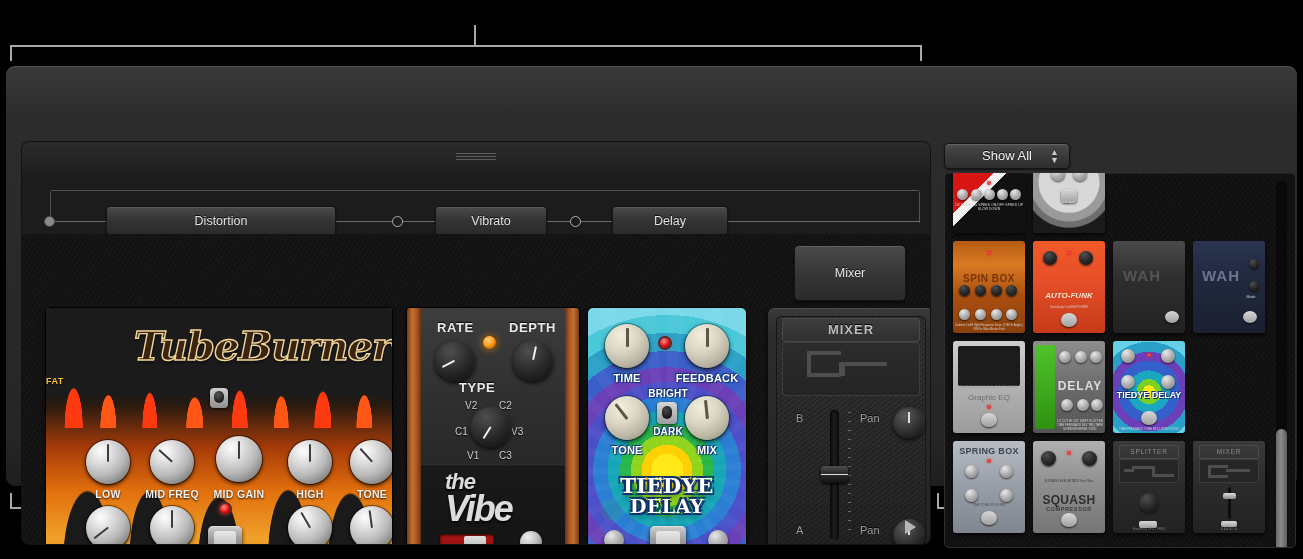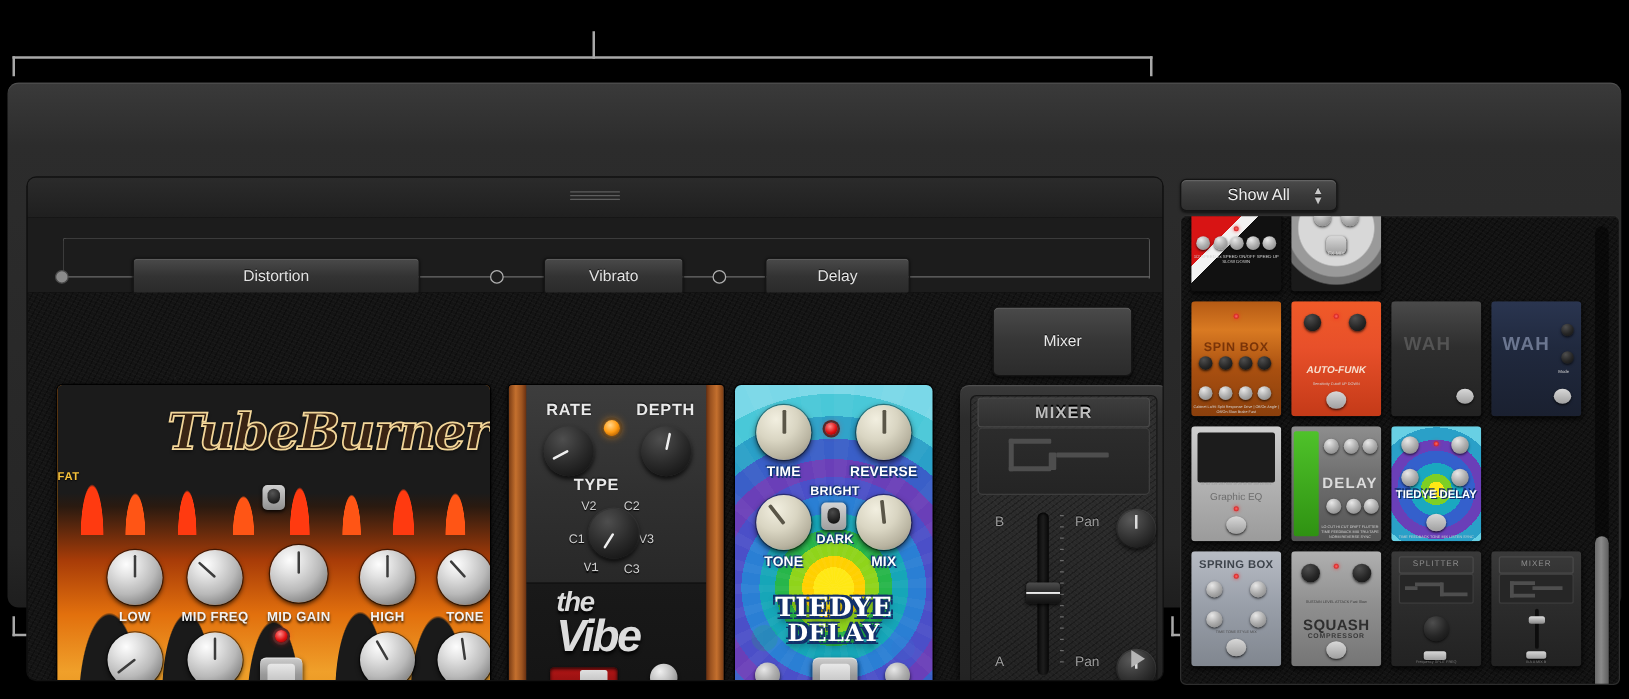--- a/index.html
+++ b/index.html
@@ -377,21 +377,21 @@
           </div>
         <div class="dknob" style="left:106px;top:33px;width:40px;height:40px;">
             <div class="ptr" style="transform:rotate(12deg)"></div>
           </div>
 
         <div class="vb-lbl" style="left:52px;top:72px;">TYPE</div>
         <div class="vb-type-lbl" style="left:58px;top:92px;">V2</div>
         <div class="vb-type-lbl" style="left:92px;top:92px;">C2</div>
         <div class="vb-type-lbl" style="left:48px;top:118px;">C1</div>
         <div class="vb-type-lbl" style="left:104px;top:118px;">V3</div>
-        <div class="vb-type-lbl" style="left:60px;top:142px;font-family:Liberation Mono, monospace;">V1</div>
+        <div class="vb-type-lbl" style="left:60px;top:142px;">V1</div>
         <div class="vb-type-lbl" style="left:92px;top:142px;">C3</div>
         <div class="dknob" style="left:64px;top:99px;width:40px;height:40px;">
             <div class="ptr" style="transform:rotate(-148deg)"></div>
           </div>
 
         <div class="vibe-brand">
           <span class="vibe-the">the</span>
           <span class="vibe-v">Vibe</span>
         </div>
 
@@ -409,21 +409,21 @@
         <div class="lknob" style="left:17px;top:16px;width:44px;height:44px;">
             <div class="ptr" style="transform:rotate(0deg)"></div>
           </div>
         <div class="td-lbl" style="left:18px;top:64px;width:42px;text-align:center;">TIME</div>
 
         <div class="led" style="left:72px;top:30px;"></div>
 
         <div class="lknob" style="left:97px;top:16px;width:44px;height:44px;">
             <div class="ptr" style="transform:rotate(0deg)"></div>
           </div>
-        <div class="td-lbl" style="left:84px;top:64px;width:70px;text-align:center;">REVERSE</div>
+        <div class="td-lbl" style="left:84px;top:64px;width:70px;text-align:center;">FEEDBACK</div>
 
         <div class="td-lbl" style="left:54px;top:80px;width:52px;text-align:center;font-size:10px;">BRIGHT</div>
         <div class="td-toggle" style="left:69px;top:94px;"></div>
         <div class="td-lbl" style="left:54px;top:118px;width:52px;text-align:center;font-size:10px;">DARK</div>
 
         <div class="lknob" style="left:17px;top:88px;width:44px;height:44px;">
             <div class="ptr" style="transform:rotate(-38deg)"></div>
           </div>
         <div class="td-lbl" style="left:18px;top:136px;width:42px;text-align:center;">TONE</div>
 

